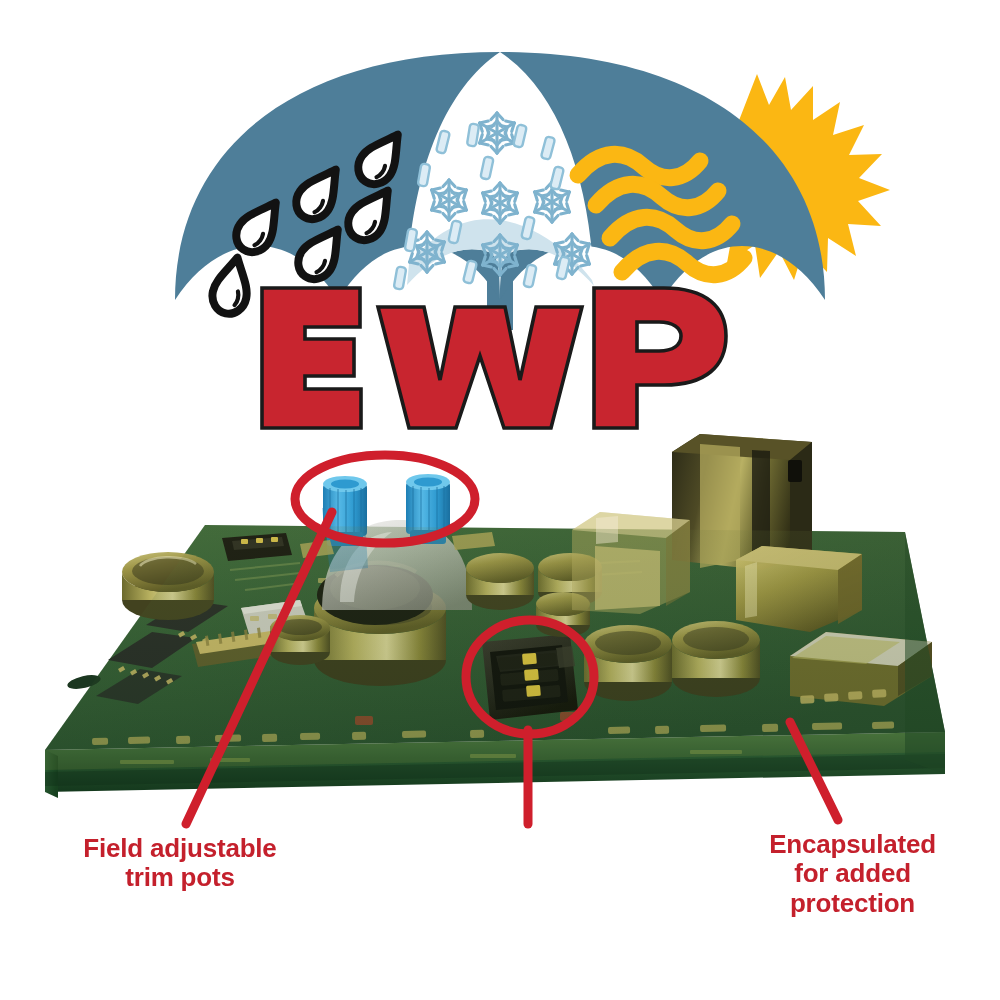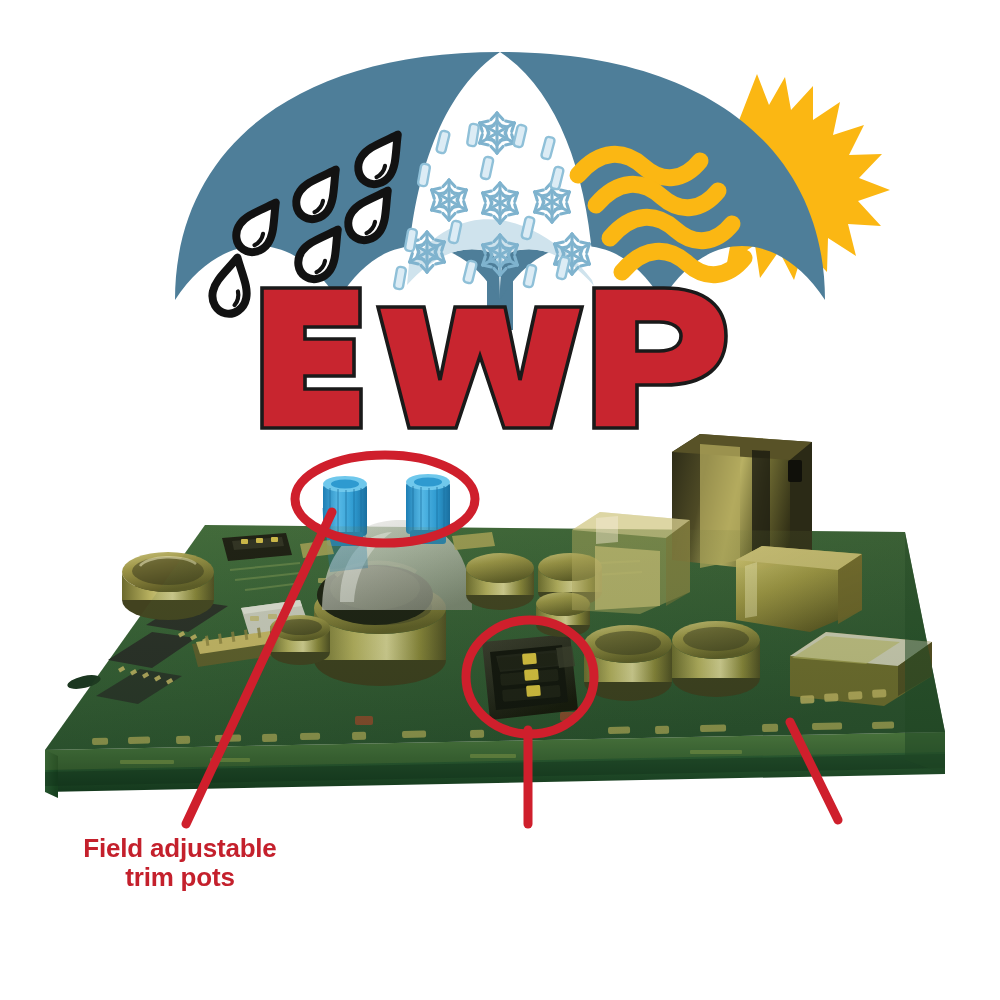--- a/index.html
+++ b/index.html
@@ -531,14 +531,17 @@
     <line x1="528" y1="730" x2="528" y2="824" stroke="#cf1f2c" stroke-width="9" stroke-linecap="round"></line>
     <ellipse cx="530" cy="677" rx="64" ry="57" fill="none" stroke="#cf1f2c" stroke-width="9"></ellipse>
 
     <line x1="790" y1="722" x2="838" y2="820" stroke="#cf1f2c" stroke-width="9" stroke-linecap="round"></line>
   </svg>
 
   <div class="callout" id="callout-left">Field adjustable
 trim pots</div>
 
 
+  <div class="callout" id="callout-right">Encapsulated
+for added
+protection</div>
 
 </div>
 
 </body></html>

